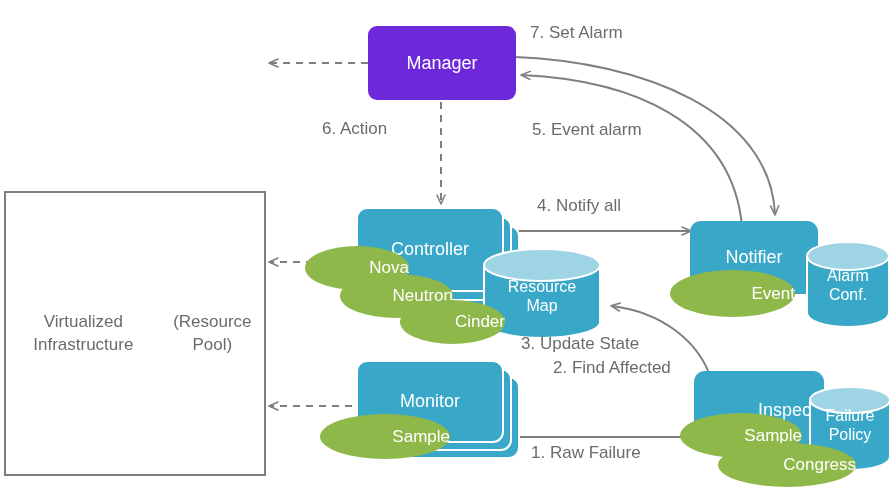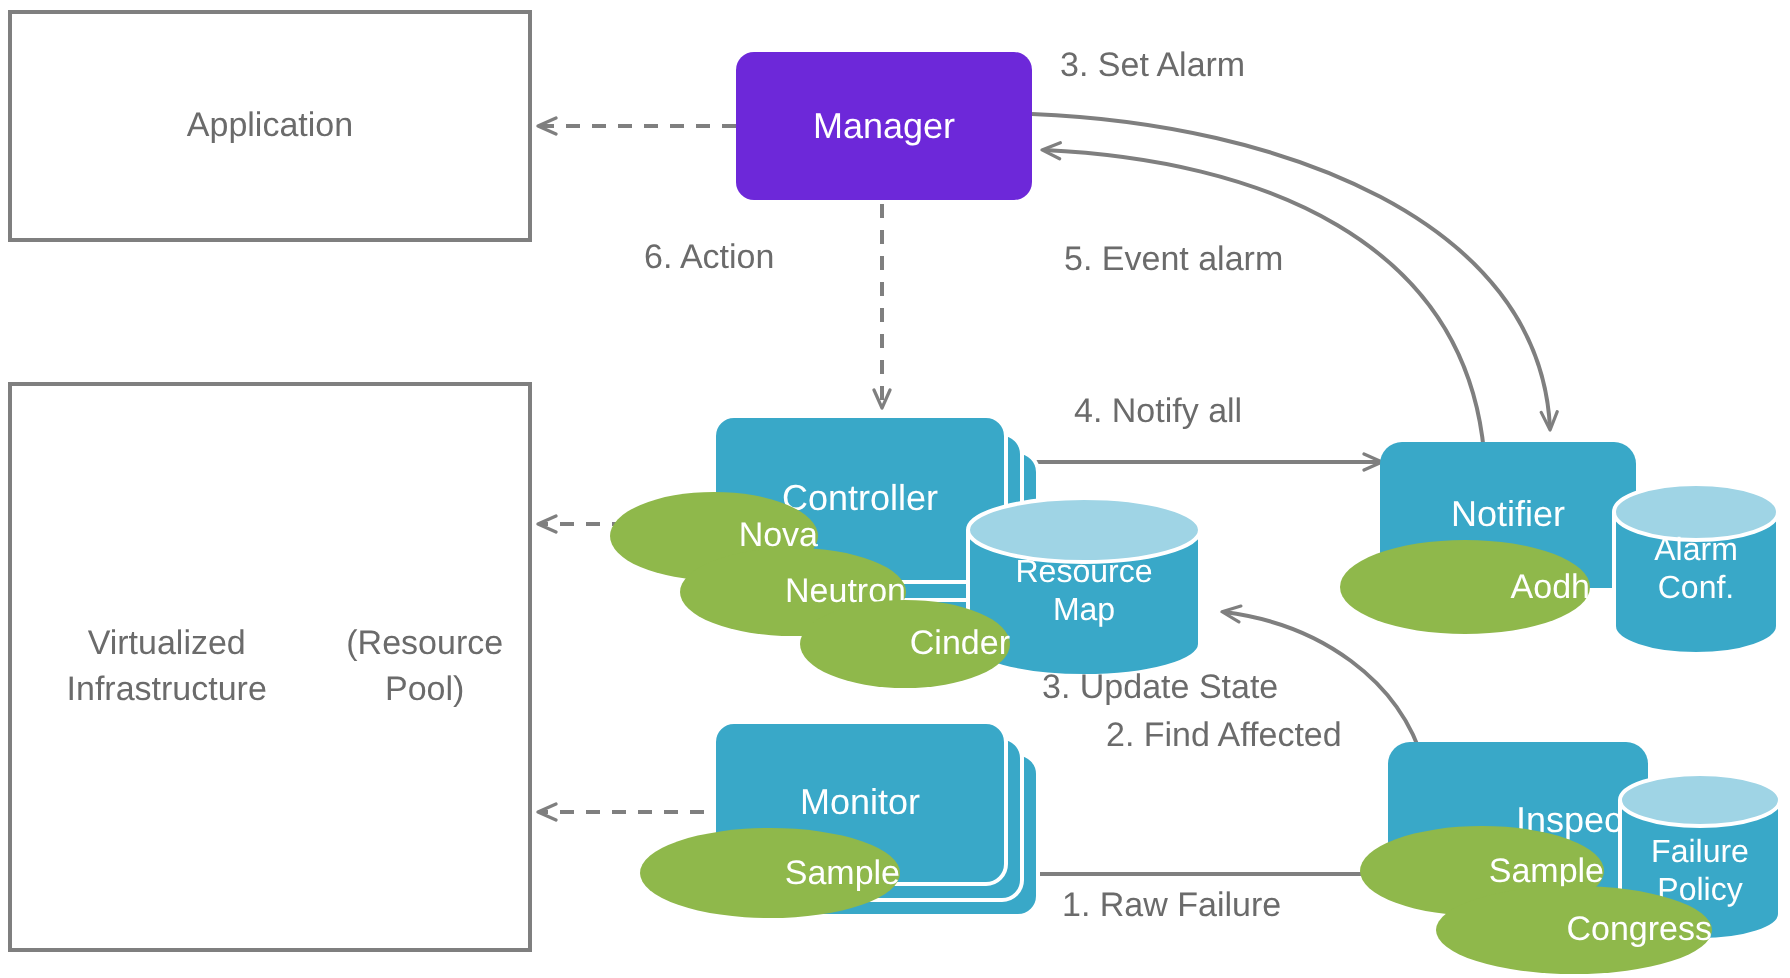--- a/index.html
+++ b/index.html
@@ -119,23 +119,20 @@
 
     <path d="M742,226 C732,120 630,80 522,75" fill="none" stroke="#7f7f7f" stroke-width="2" marker-end="url(#arrow-solid)"></path>
 
     <path d="M517,231 L690,231" fill="none" stroke="#7f7f7f" stroke-width="2" marker-end="url(#arrow-solid)"></path>
 
     <path d="M712,382 C700,340 660,312 612,306" fill="none" stroke="#7f7f7f" stroke-width="2" marker-end="url(#arrow-solid)"></path>
 
     <path d="M519,437 L700,437" fill="none" stroke="#7f7f7f" stroke-width="2"></path>
   </svg>
 
-  <div class="plain-box" style="left:4px;top:5px;width:262px;height:116px;">
-    <span>Application</span>
-  </div>
 
   <div class="plain-box" style="left:4px;top:191px;width:262px;height:285px;flex-direction:row;">
     <span>Virtualized  Infrastructure</span>
     <span>(Resource Pool)</span>
   </div>
 
   <div class="manager-box" style="left:368px;top:26px;width:148px;height:74px;">
     <span>Manager</span>
   </div>
 
@@ -175,55 +172,55 @@
       <ellipse cx="43" cy="16" rx="41" ry="14" fill="#9fd4e5" stroke="#ffffff" stroke-width="2"></ellipse>
       <path d="M2,16 L2,73 A41,14 0 0 0 84,73 L84,16" fill="none" stroke="#ffffff" stroke-width="2"></path>
     </svg>
     <div class="cyl-label" style="top:26px;">
       <div>Alarm</div>
       <div>Conf.</div>
     </div>
   </div>
 
   <div class="ellipse" style="left:670px;top:270px;width:125px;height:47px;z-index:9;">
-    <span>Aodh</span>
+    <span>Event</span>
   </div>
 
   <div class="blue-box stacked" style="left:372px;top:376px;width:148px;height:83px;z-index:3;"></div>
   <div class="blue-box stacked" style="left:364px;top:368px;width:148px;height:83px;z-index:4;"></div>
   <div class="blue-box stacked" style="left:356px;top:360px;width:148px;height:83px;z-index:5;"></div>
   <div class="node-label" style="left:356px;top:360px;width:148px;height:83px;display:flex;align-items:center;justify-content:center;z-index:6;">Monitor</div>
 
   <div class="ellipse" style="left:320px;top:414px;width:130px;height:45px;z-index:9;">
     <span>Sample</span>
   </div>
 
   <div class="blue-box" style="left:694px;top:371px;width:130px;height:78px;z-index:5;"></div>
   <div class="node-label" style="left:694px;top:371px;width:130px;height:78px;display:flex;align-items:center;justify-content:center;z-index:7;padding-left:36px;">Inspector</div>
 
   <div class="cyl" style="left:808px;top:385px;width:84px;height:88px;z-index:8;">
     <svg width="84" height="88" viewBox="0 0 84 88">
       <path d="M2,15 L2,72 A40,13 0 0 0 82,72 L82,15 Z" fill="#39a8c8"></path>
       <ellipse cx="42" cy="15" rx="40" ry="13" fill="#9fd4e5" stroke="#ffffff" stroke-width="2"></ellipse>
       <path d="M2,15 L2,72 A40,13 0 0 0 82,72 L82,15" fill="none" stroke="#ffffff" stroke-width="2"></path>
     </svg>
-    <div class="cyl-label" style="top:32px;">
+    <div class="cyl-label" style="top:21px;">
       <div>Failure</div>
       <div>Policy</div>
     </div>
   </div>
 
   <div class="ellipse" style="left:680px;top:413px;width:122px;height:45px;z-index:9;">
     <span>Sample</span>
   </div>
   <div class="ellipse" style="left:718px;top:443px;width:138px;height:44px;z-index:10;">
     <span>Congress</span>
   </div>
 
-  <div class="edge-label" style="left:530px;top:23px;z-index:20;">3. Set Alarm</div>
+  <div class="edge-label" style="left:530px;top:23px;z-index:20;">7. Set Alarm</div>
 
   <div class="edge-label" style="left:532px;top:120px;z-index:20;">5. Event alarm</div>
 
   <div class="edge-label" style="left:322px;top:119px;z-index:20;">6. Action</div>
 
   <div class="edge-label" style="left:537px;top:196px;z-index:20;">4. Notify all</div>
 
   <div class="edge-label" style="left:521px;top:334px;z-index:20;">3. Update State</div>
 
   <div class="edge-label" style="left:521px;top:358px;z-index:20;margin-left:32px;">2. Find Affected</div>

